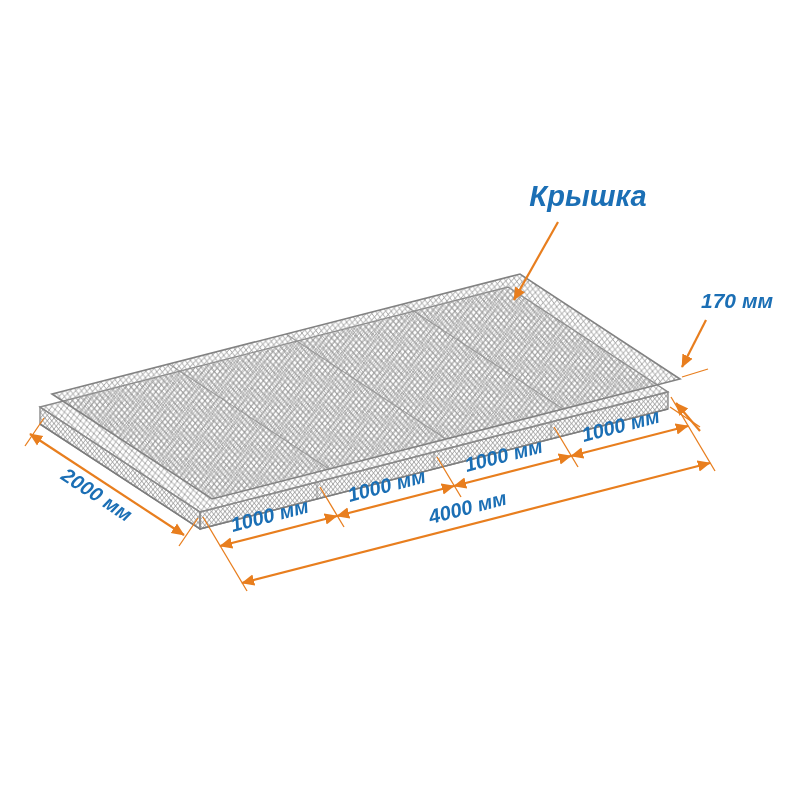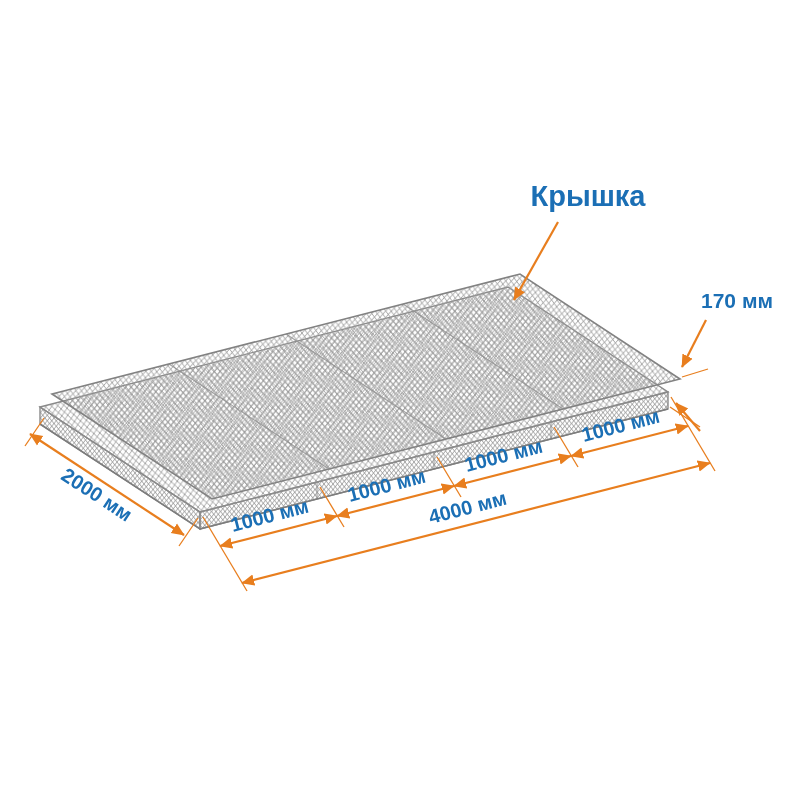--- a/index.html
+++ b/index.html
@@ -7,20 +7,21 @@
     padding: 0;
     background: var(--background, #ffffff);
   }
   .stage {
     position: relative;
     width: 800px;
     height: 628px;
     background: var(--background, #ffffff);
     overflow: hidden;
     font-family: "Liberation Sans", "DejaVu Sans", sans-serif;
+    font-style: italic;
   }
   svg { display: block; }
   .wire {
     stroke: var(--mesh_wire, #9a9a9a);
     stroke-width: 0.9;
     fill: none;
   }
   .mesh-face { stroke: #8a8a8a; stroke-width: 1.4; }
   .lid-face  { stroke: #828282; stroke-width: 1.6; }
   .mesh-edge { stroke: #7d7d7d; stroke-width: 1.5; fill: none; }

